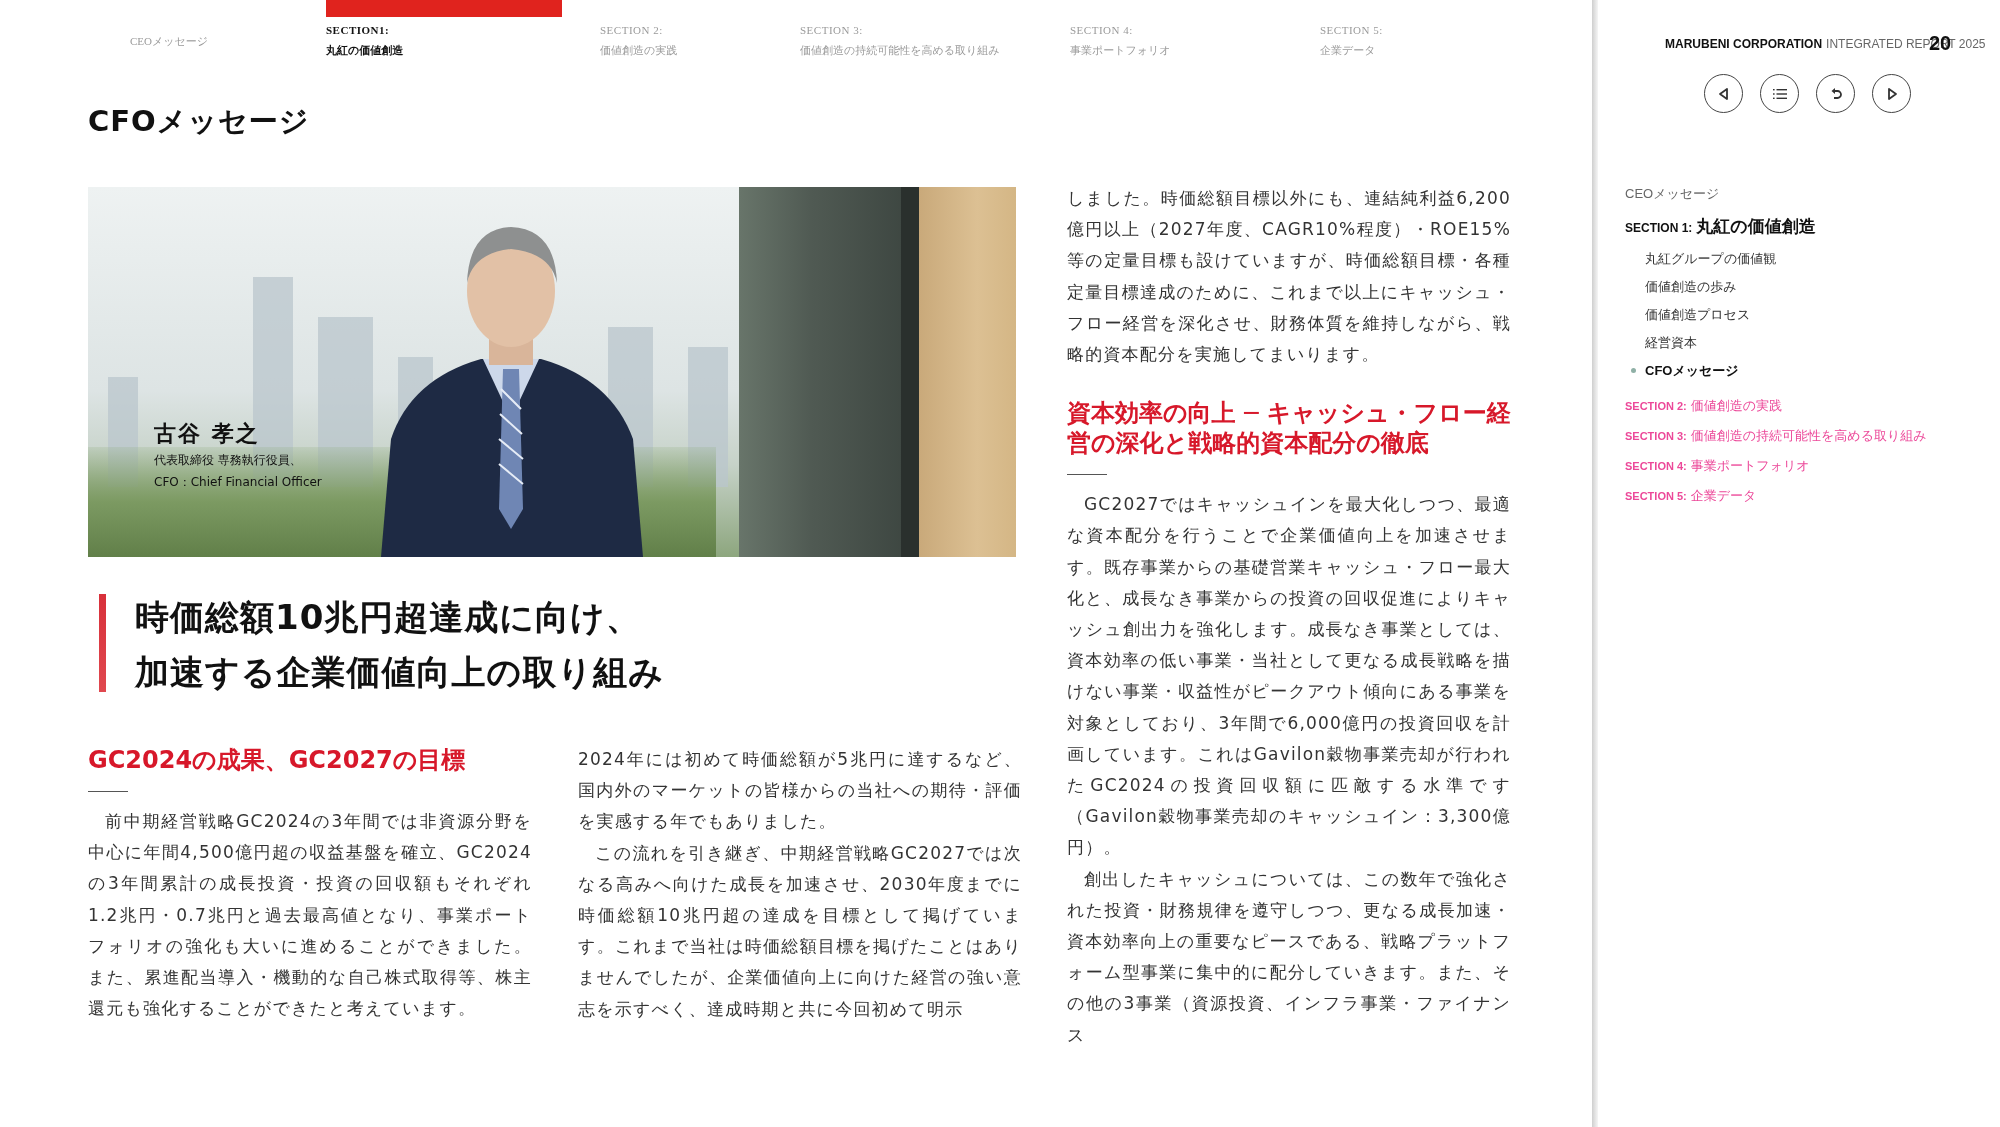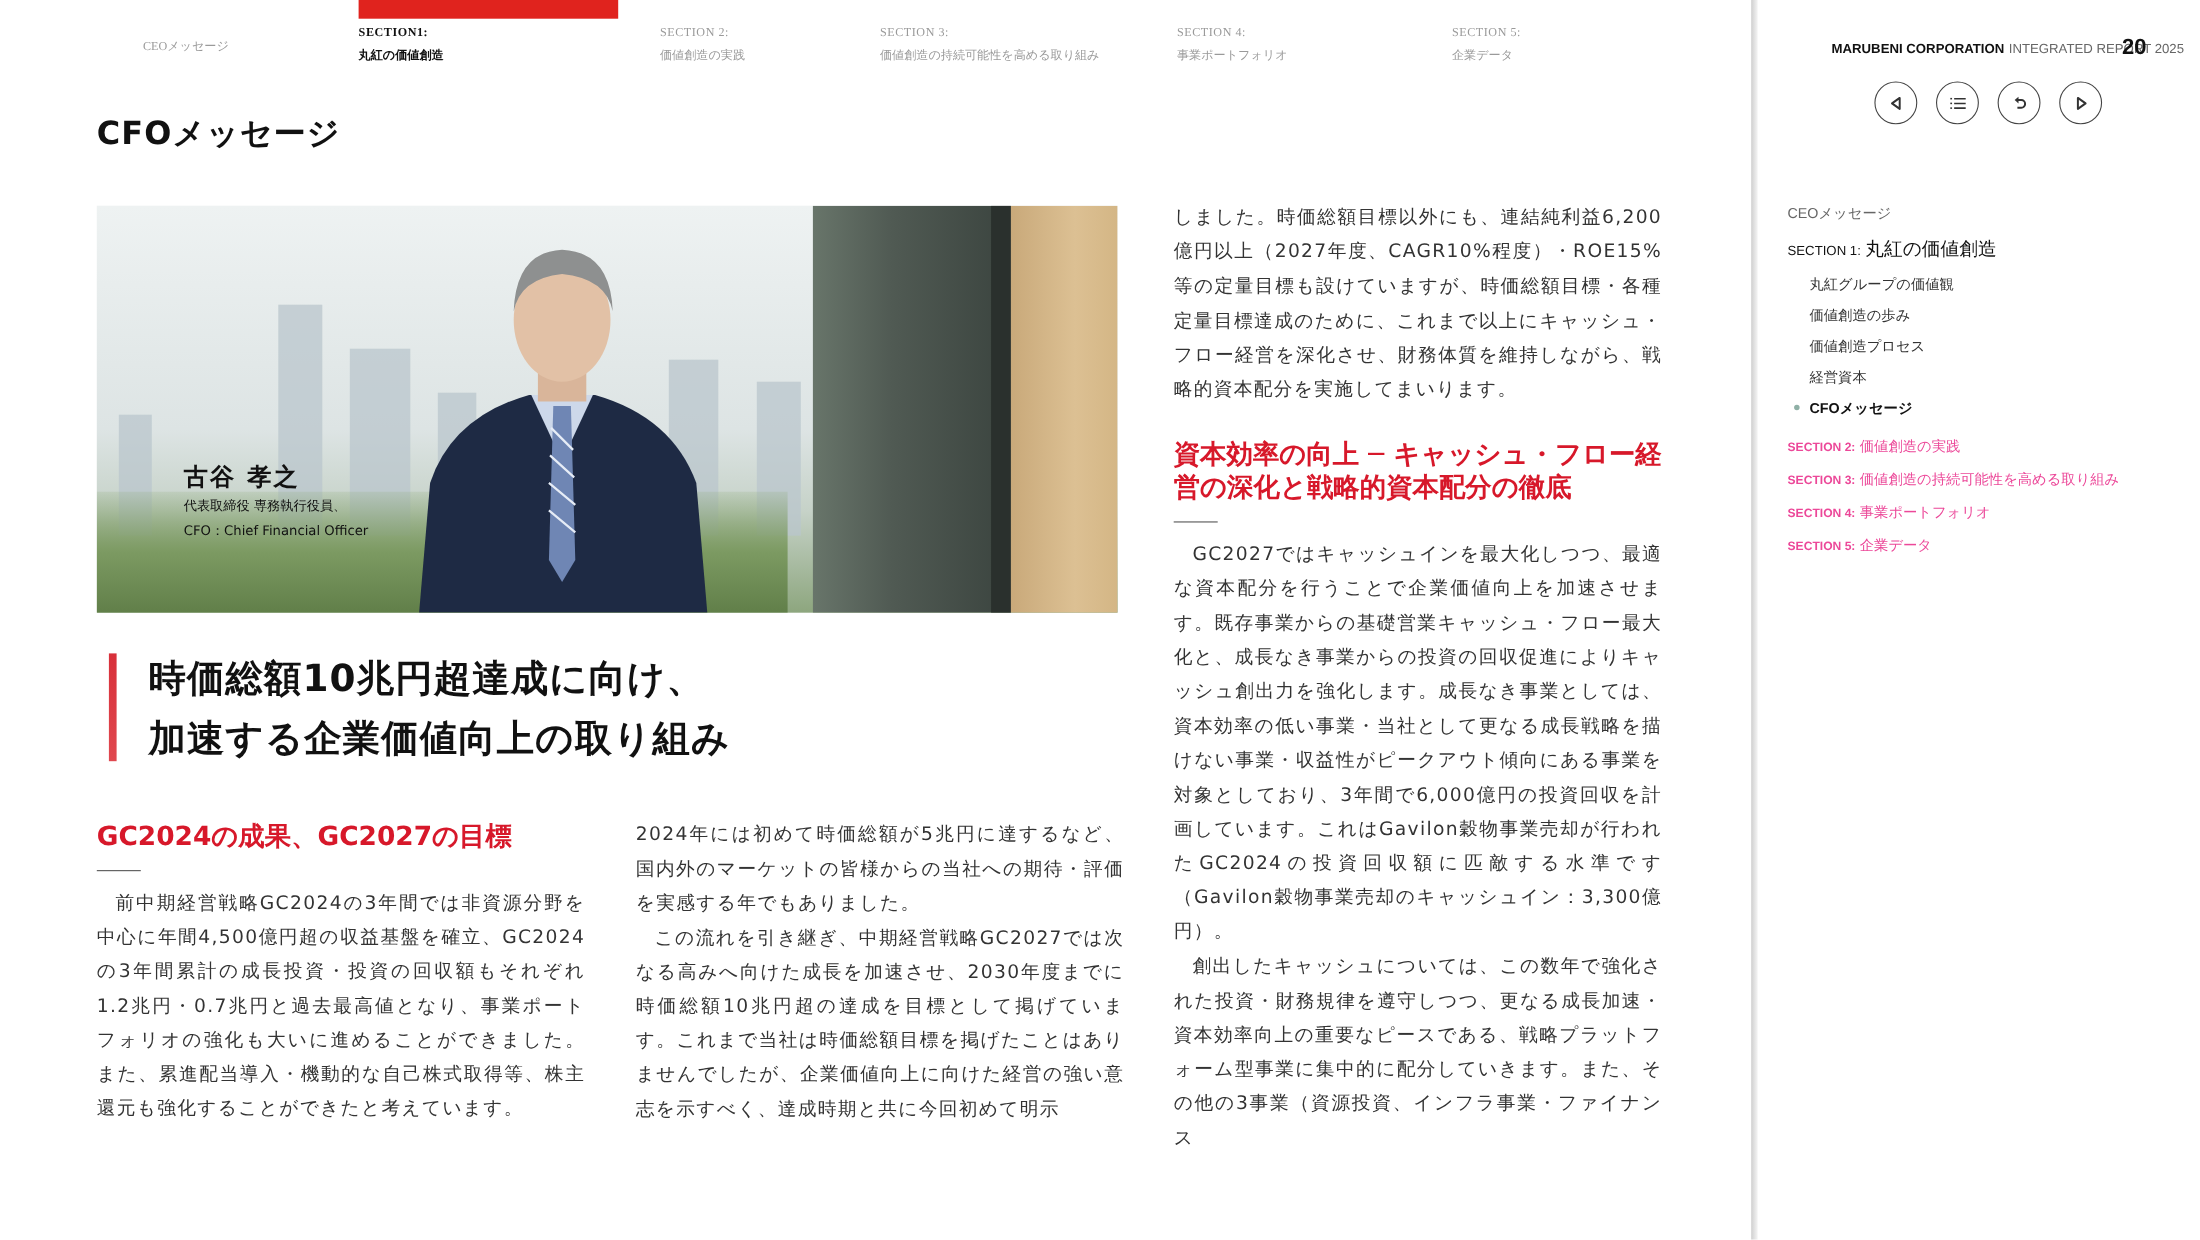--- a/index.html
+++ b/index.html
@@ -24,21 +24,21 @@
            background: linear-gradient(180deg, #eef2f2 0%, #dde4e4 55%, #c6d2c8 75%, #8da67e 100%); }
   .photo .bld { position: absolute; bottom: 70px; background: #b9c6cc; opacity: .75; }
   .photo .trees { position: absolute; left: 0; right: 300px; bottom: 0; height: 110px;
                   background: linear-gradient(180deg, rgba(140,170,120,.2) 0%, #7c9a62 50%, #617f49 100%); }
   .photo .pillar { position: absolute; left: 651px; top: 0; width: 180px; height: 100%;
                    background: linear-gradient(90deg, #68756a 0%, #505a53 40%, #3b443f 100%); }
   .photo .pillar .edge { position: absolute; right: 0; top: 0; width: 18px; height: 100%; background: #2a302d; }
   .photo .wood { position: absolute; left: 831px; top: 0; width: 97px; height: 100%;
                  background: linear-gradient(90deg, #c9a97a 0%, #dcc093 60%, #d4b685 100%); }
   .photo .person { position: absolute; left: 283px; top: 22px; width: 280px; height: 348px; }
-  .photo .caption { position: absolute; left: 79px; top: 232px; }
+  .photo .caption { position: absolute; left: 66px; top: 232px; }
   .photo .caption .name { font-size: 22px; font-weight: bold; color: #111; letter-spacing: 2px; }
   .photo .caption .role { font-size: 12px; color: #111; line-height: 22px; }
 
   
   .headline { position: absolute; left: 99px; top: 590px; padding-left: 36px; }
   .headline .accent { position: absolute; left: 0; top: 4px; width: 7px; height: 98px; background: linear-gradient(180deg,#d8303a,#e0484f); }
   .headline .line { font-size: 34px; font-weight: bold; color: #111; line-height: 55px; letter-spacing: 1px; }
 
   
   .col { position: absolute; width: 444px; }
@@ -60,21 +60,21 @@
   .side .brand { position: absolute; left: 27px; top: 37px; font-family: "Liberation Sans", sans-serif; font-size: 12px; }
   .side .brand b { color: #111; margin-left: 40px; }
   .side .brand span { color: #666; margin-left: 4px; }
   .side .pageno { position: absolute; left: 331px; top: 32px; font-size: 20px; font-weight: bold; color: #111; font-family: "Liberation Sans", sans-serif; }
   .navbtns { position: absolute; left: 106px; top: 74px; display: flex; gap: 17px; }
   .navbtn { width: 39px; height: 39px; border: 1.5px solid #444; border-radius: 50%; display: flex; align-items: center; justify-content: center; background: #fff; cursor: pointer; }
   .navbtn svg { width: 16px; height: 16px; }
 
   .toc { position: absolute; left: 27px; top: 184px; width: 370px; font-family: "Liberation Sans", sans-serif; }
   .toc .t-ceo { font-size: 13px; color: #666; height: 30px; line-height: 20px; }
-  .toc .t-sec1 { font-size: 17px; font-weight: normal; color: #111; height: 36px; line-height: 26px; }
+  .toc .t-sec1 { font-size: 17px; font-weight: bold; color: #111; height: 36px; line-height: 26px; }
   .toc .t-sec1 .lbl { font-size: 12px; margin-right: 4px; }
   .toc .sub { padding-left: 20px; font-size: 13px; color: #333; line-height: 18px; margin-bottom: 10px; position: relative; }
   .toc .sub.active { font-weight: bold; color: #111; }
   .toc .sub.active .dot { position: absolute; left: 6px; top: 6px; width: 5px; height: 5px; border-radius: 50%; background: #8fb0a6; }
   .toc .t-sec { font-size: 13px; color: #ec4899; height: 30px; line-height: 20px; }
   .toc .t-sec .lbl { font-size: 11px; font-weight: bold; margin-right: 4px; }
   .toc .gap { height: 6px; }
 </style>
 </head>
 <body>

